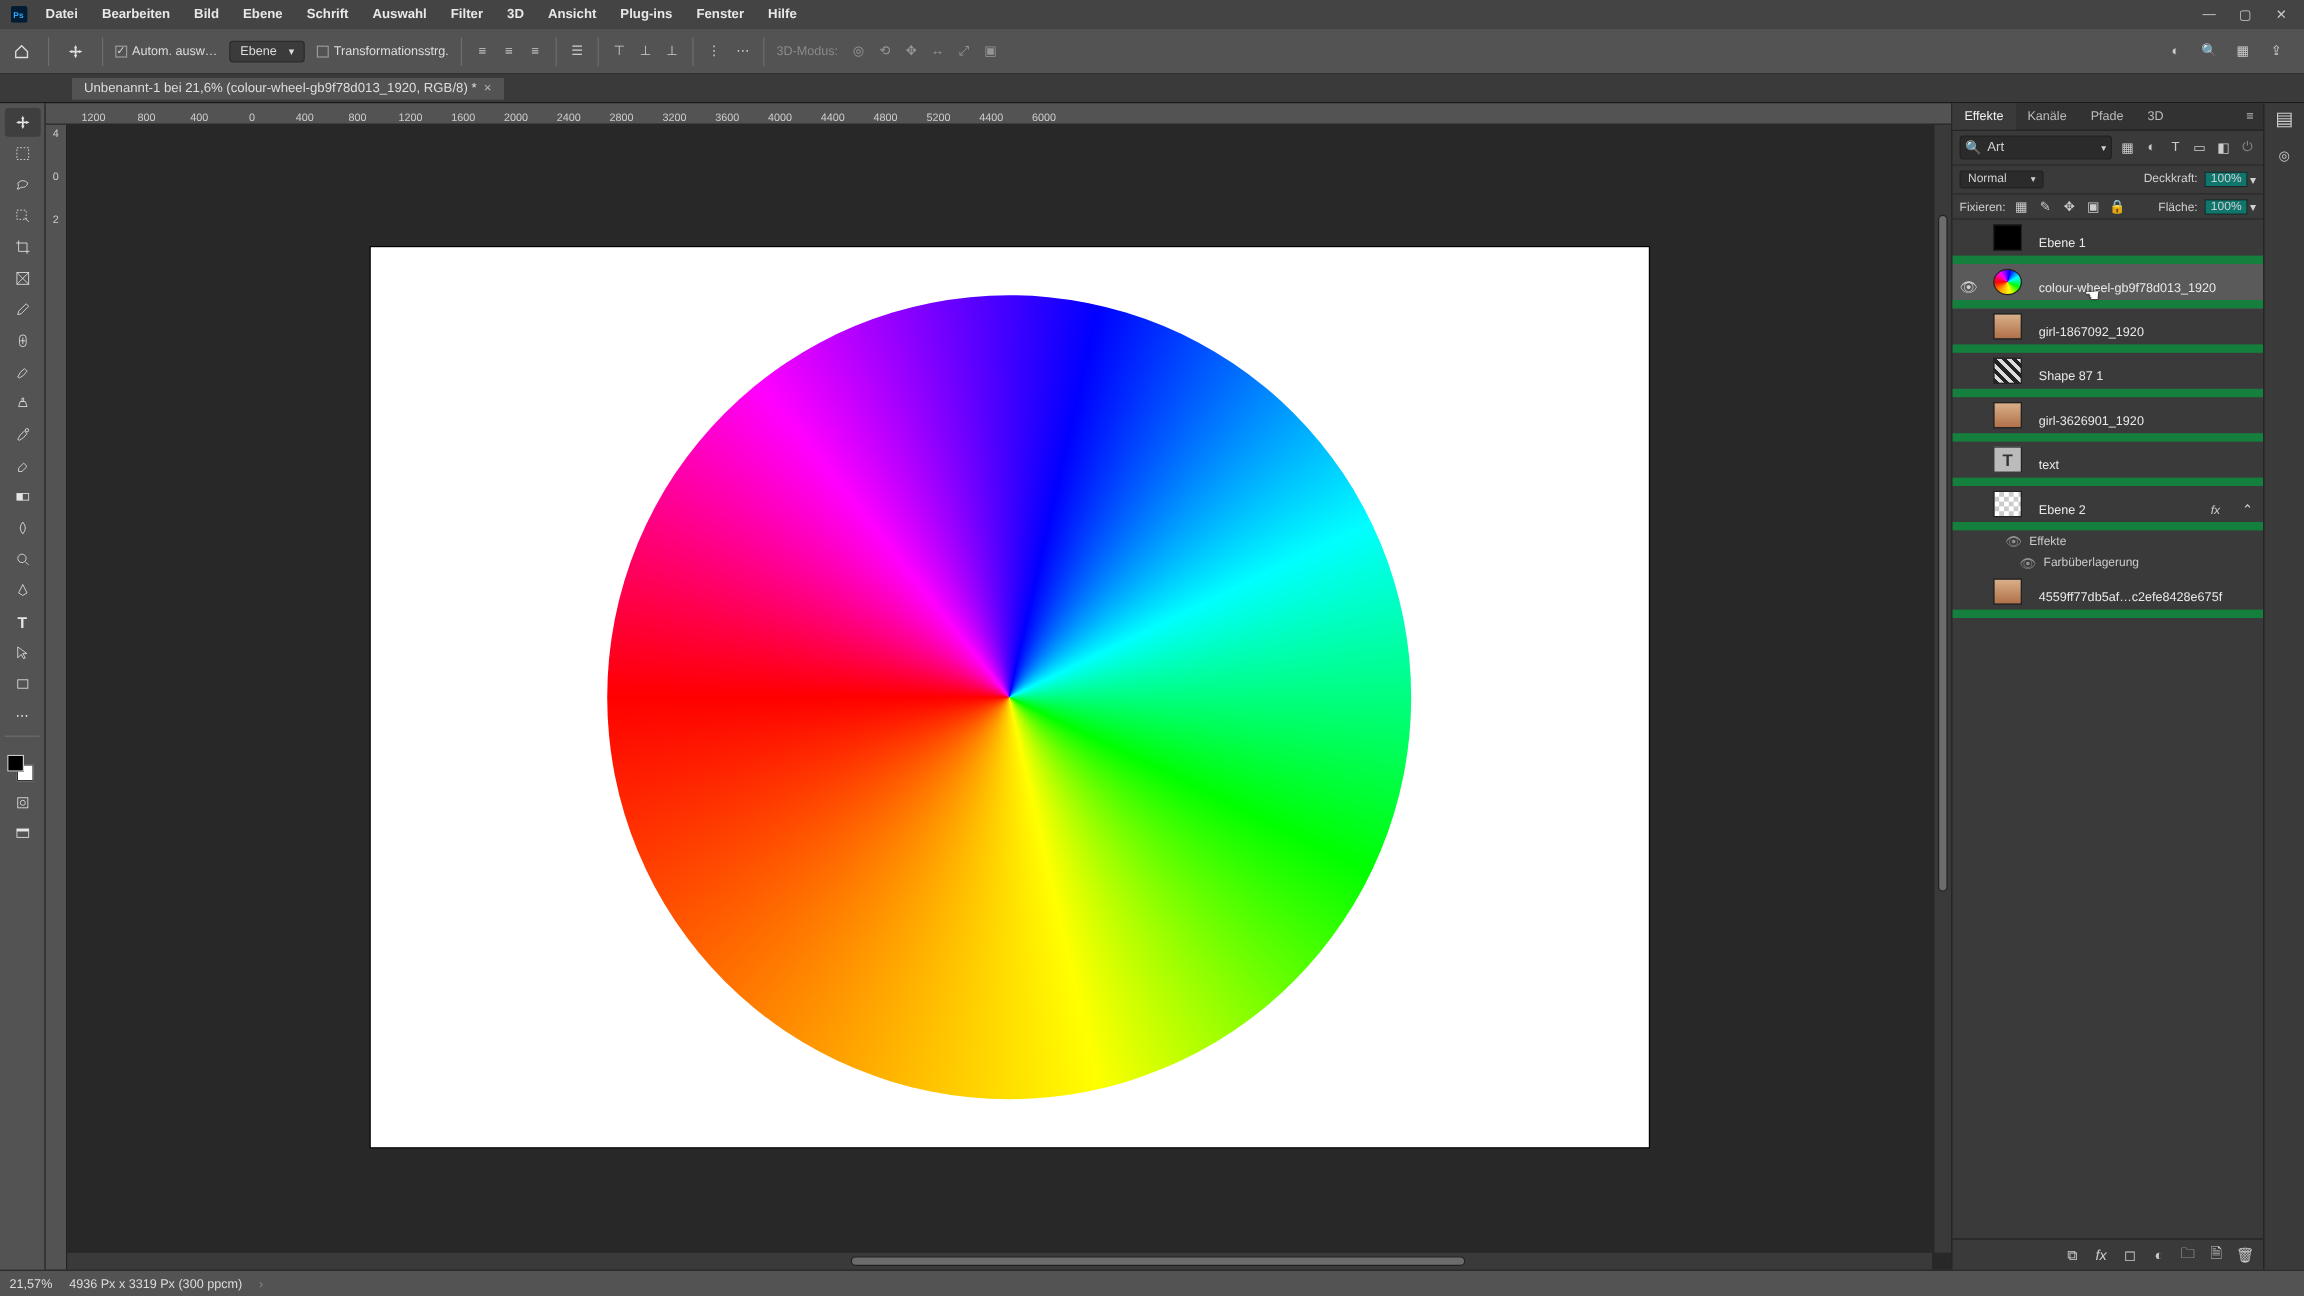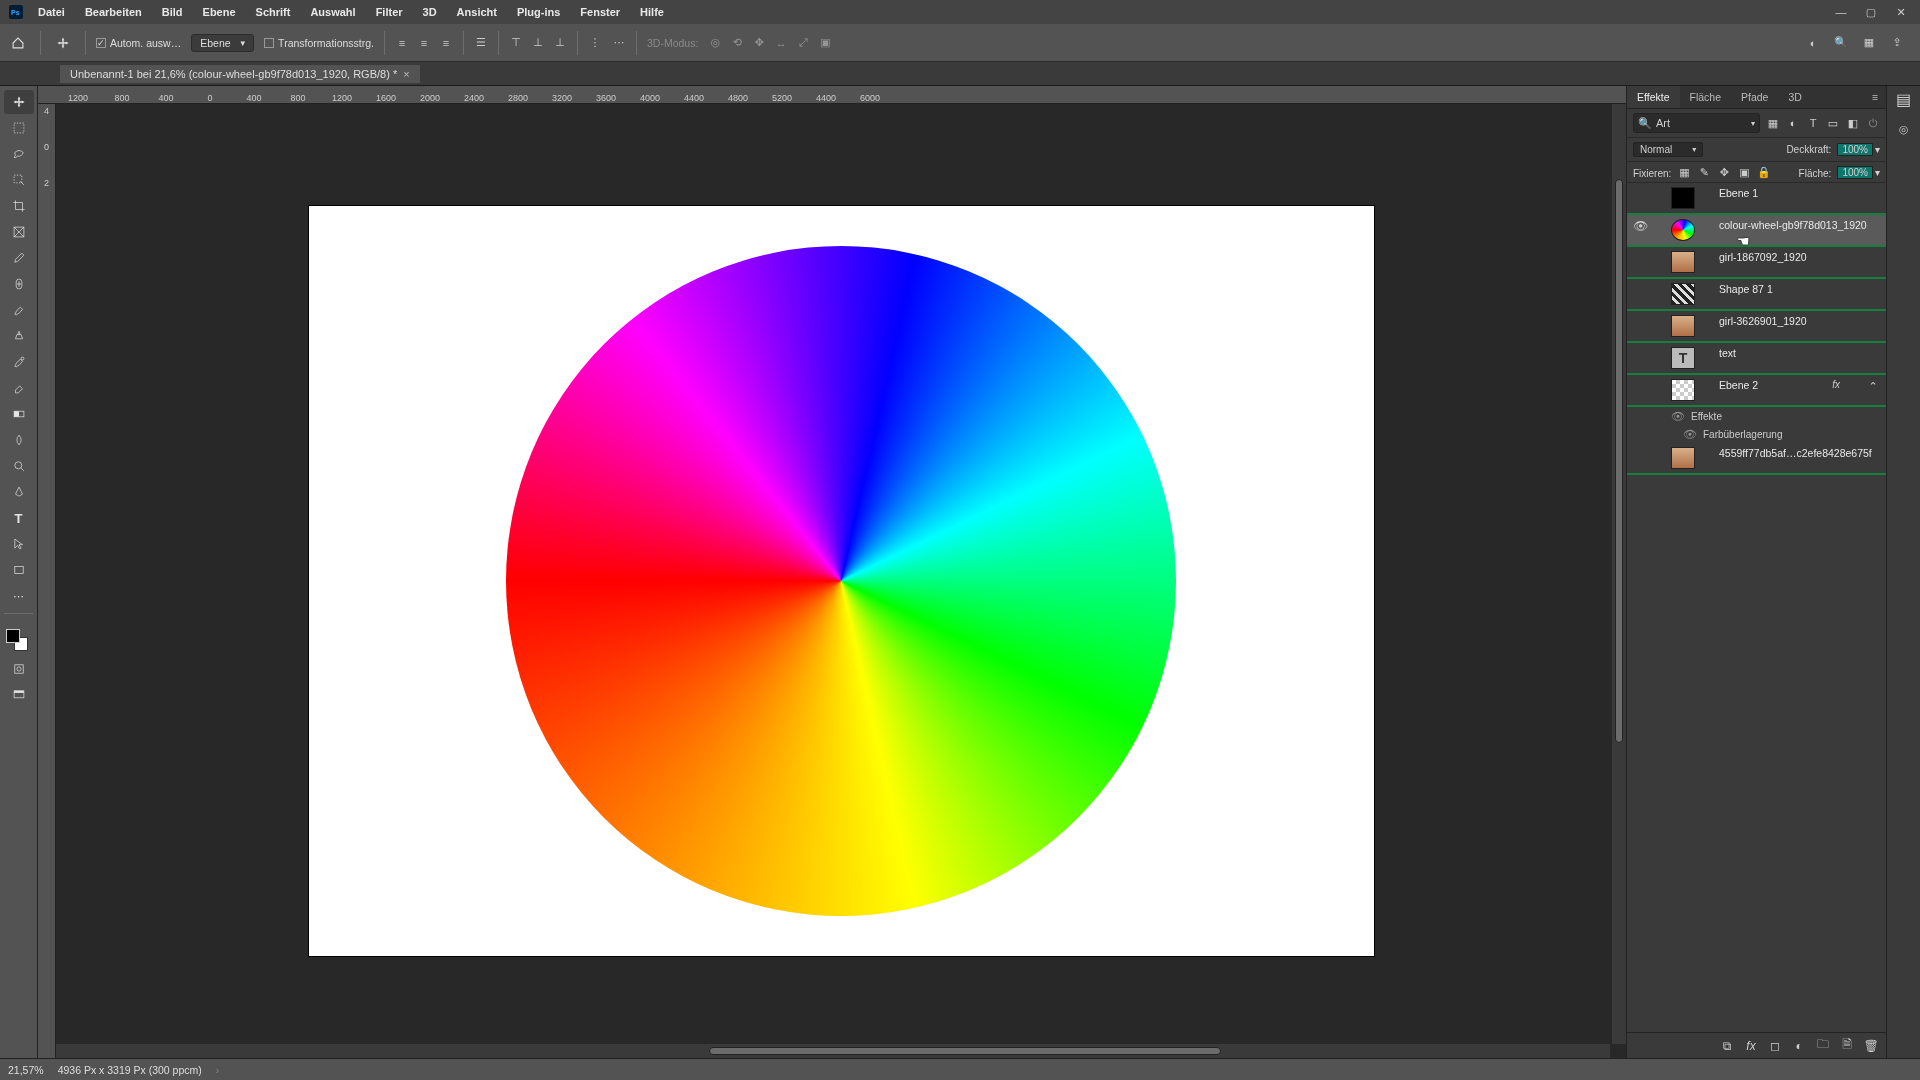--- a/index.html
+++ b/index.html
@@ -75,21 +75,21 @@
   .blend-row { display:flex; align-items:center; padding:4px 6px; gap:6px; border-bottom:1px solid #2a2a2a; font-size:10px;}
   .blend-row .sel { background:#2b2b2b; border:1px solid #222; padding:1px 6px; display:flex; align-items:center; gap:6px; border-radius:2px;}
   .blend-row .sel::after { content:"▾"; font-size:8px; margin-left:14px;}
   .pct { display:flex; align-items:center; gap:2px; }
   .pct .val { background:#0f766e; border:1px solid #222; padding:0 4px; }
 
   .lock-row { display:flex; align-items:flex-end; padding:3px 6px; gap:6px; border-bottom:1px solid #2a2a2a; font-size:10px;}
   .locks { display:flex; gap:6px; }
 
   .layers { flex:1; overflow:auto; }
-  .layer-row { display:flex; align-items:flex-start; padding:4px 6px; gap:24px; border-bottom:2px solid #15803d; }
+  .layer-row { display:flex; align-items:flex-end; padding:4px 6px; gap:14px; border-bottom:7px solid #15803d; }
   .layer-row.active { background:#5a5a5a; }
   .visibility { width:14px; text-align:center; font-size:12px; }
   .thumb { width:24px; height:22px; background:#888; border:1px solid #222; flex-shrink:0; background-size:cover;}
   .thumb.chk { background: repeating-conic-gradient(#ccc 0 25%, #fff 0 50%) 0 0/8px 8px; }
   .thumb.black { background:#000; }
   .thumb.wheel { background: conic-gradient(from 270deg, red, magenta, blue, cyan, lime, yellow, orange, red); }
   .thumb.people { background: linear-gradient(#d9b089,#b07048); }
   .thumb.pattern { background: repeating-linear-gradient(45deg,#222,#222 3px,#ddd 3px,#ddd 6px); }
   .thumb.typeT { background:#bbb; display:flex; align-items:center; justify-content:center; font-weight:bold; color:#333; font-size:14px;}
   .layer-name { font-size:10.5px; color:#e8e8e8; }
@@ -367,21 +367,21 @@
       <div class="scrollbar-v">
           <div class="thumb"></div>
         </div>
     </div>
   </div>
 
   <div class="panels">
     <div class="panel-body">
       <div class="panel-tabs">
         <span class="active">Effekte</span>
-        <span>Fläche</span>
+        <span>Kanäle</span>
         <span>Pfade</span>
         <span>3D</span>
         <span class="menu">≡</span>
       </div>
 
       <div class="search-row">
         <div class="search-field">
           <span class="mini-icon">🔍</span>
           <span>Art</span>
         </div>

